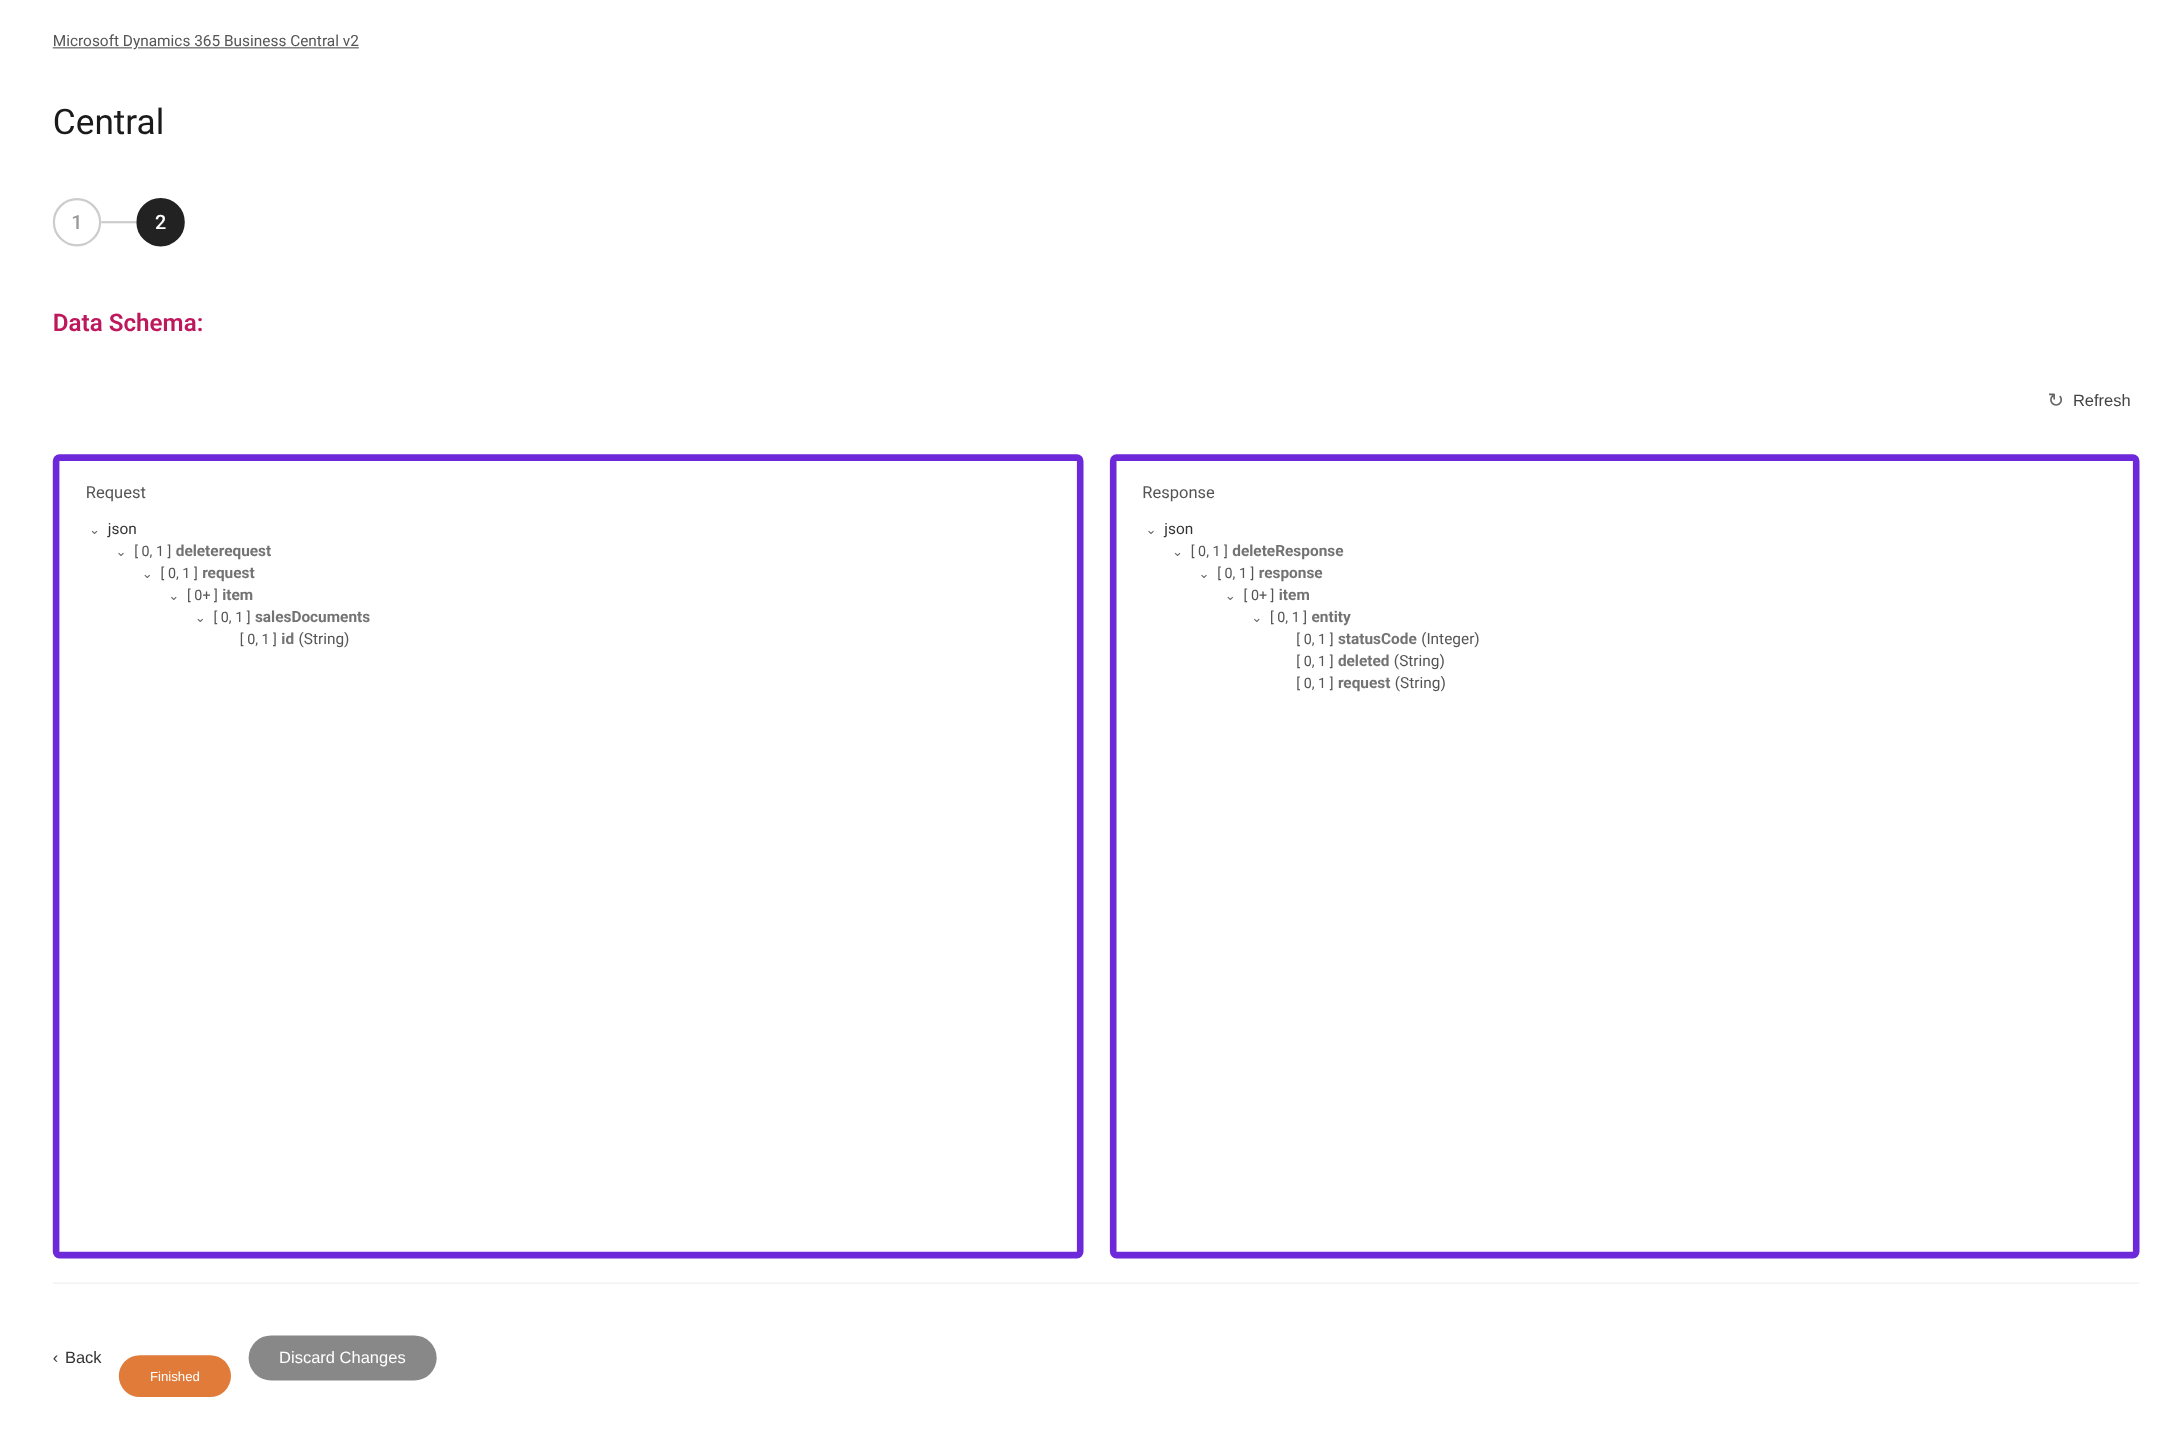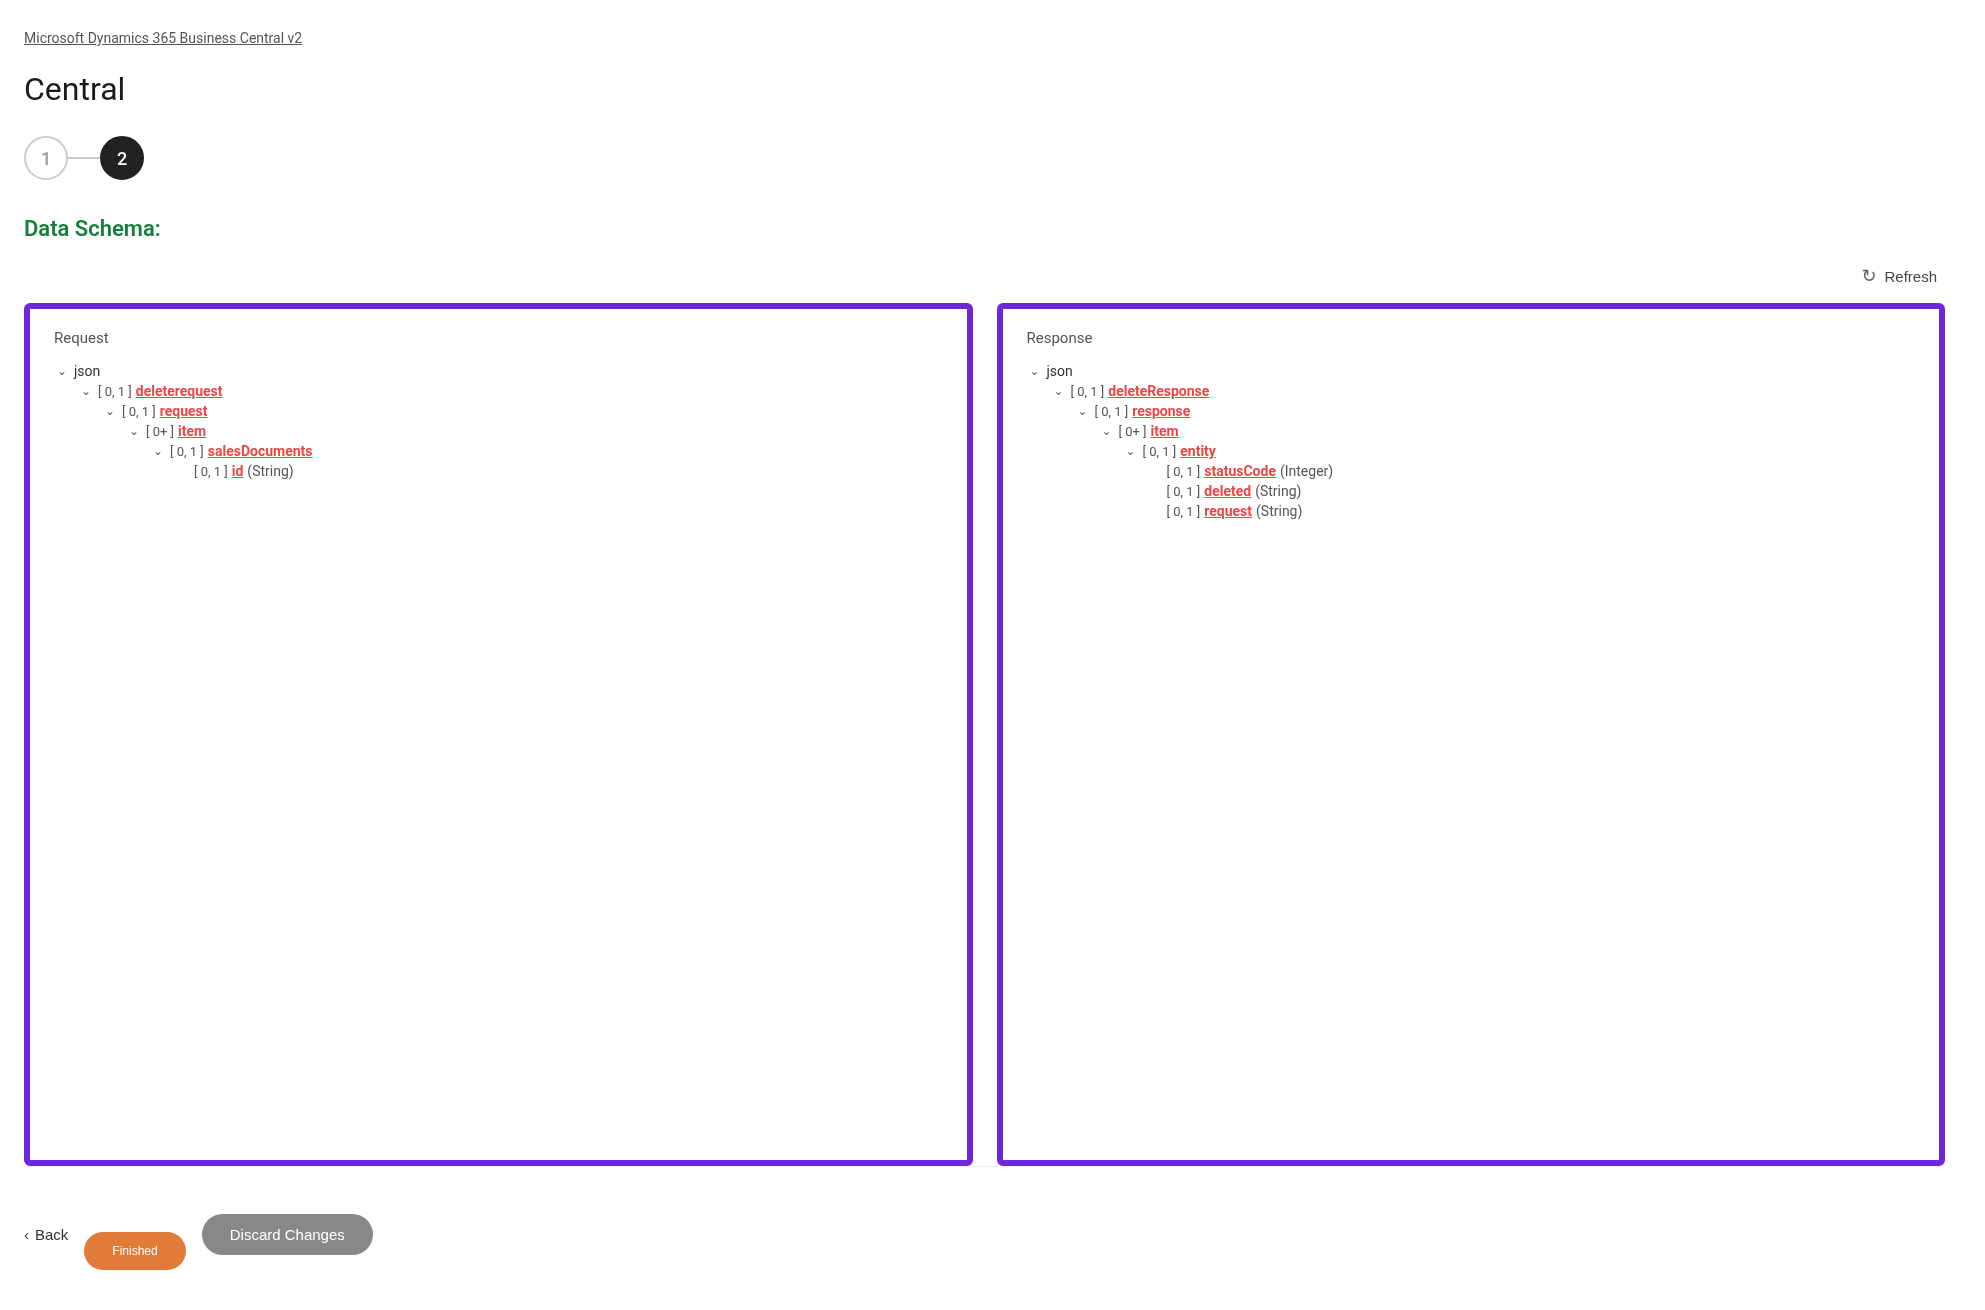--- a/index.html
+++ b/index.html
@@ -3,24 +3,25 @@
   <meta charset="utf-8">
   <style>
     * { box-sizing: border-box; margin: 0; padding: 0; }
     body {
       font-family: -apple-system, BlinkMacSystemFont, 'Segoe UI', Roboto, sans-serif;
       background: #ffffff;
       color: #333;
       font-size: 15px;
     }
     .page-container {
-      padding: 30px 40px 40px 24px;
+      padding: 30px 40px 40px 48px;
       min-height: 100vh;
       display: flex;
       flex-direction: column;
+      gap: 22px;
     }
     .breadcrumb {
       color: #555;
       text-decoration: underline;
       font-size: 14px;
       margin-bottom: 24px;
       cursor: pointer;
     }
     .page-title {
       font-size: 32px;
@@ -54,21 +55,21 @@
       border: 2px solid #222;
     }
     .step-connector {
       width: 32px;
       height: 2px;
       background: #ccc;
     }
     .data-schema-title {
       font-size: 22px;
       font-weight: 600;
-      color: #15803d;
+      color: #be185d;
       margin-bottom: 20px;
     }
     .refresh-bar {
       display: flex;
       justify-content: flex-end;
       align-items: center;
       margin-bottom: 12px;
     }
     .refresh-button {
       display: flex;
@@ -127,22 +128,21 @@
     }
     .tree-children {
       padding-left: 24px;
     }
     .node-range {
       color: #555;
       font-size: 13px;
     }
     .node-name {
       font-weight: 700;
-      color: #ef4444;
-      text-decoration: underline;
+      color: #737373;
     }
     .node-type {
       font-weight: 400;
       color: #555;
     }
     .footer {
       display: flex;
       align-items: center;
       gap: 16px;
       padding-top: 32px;

